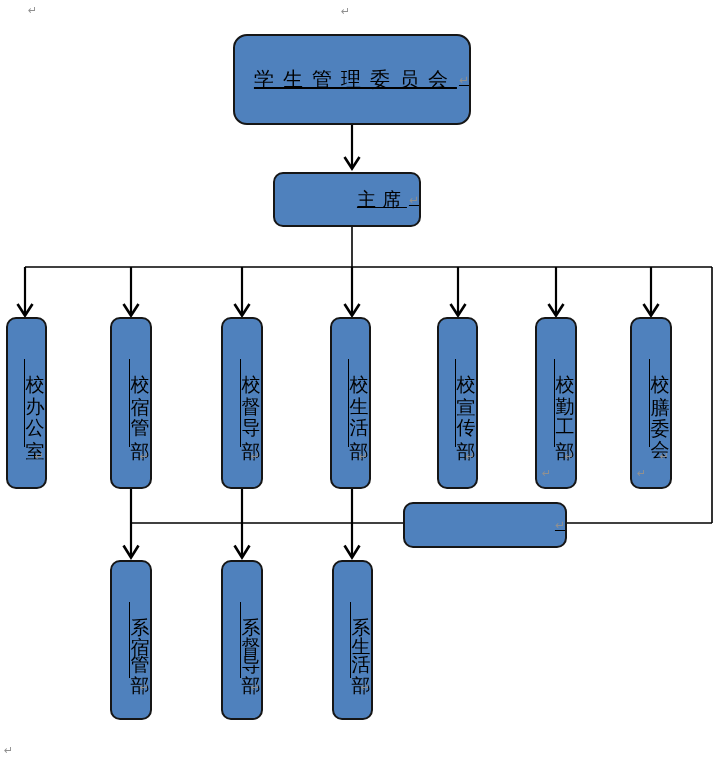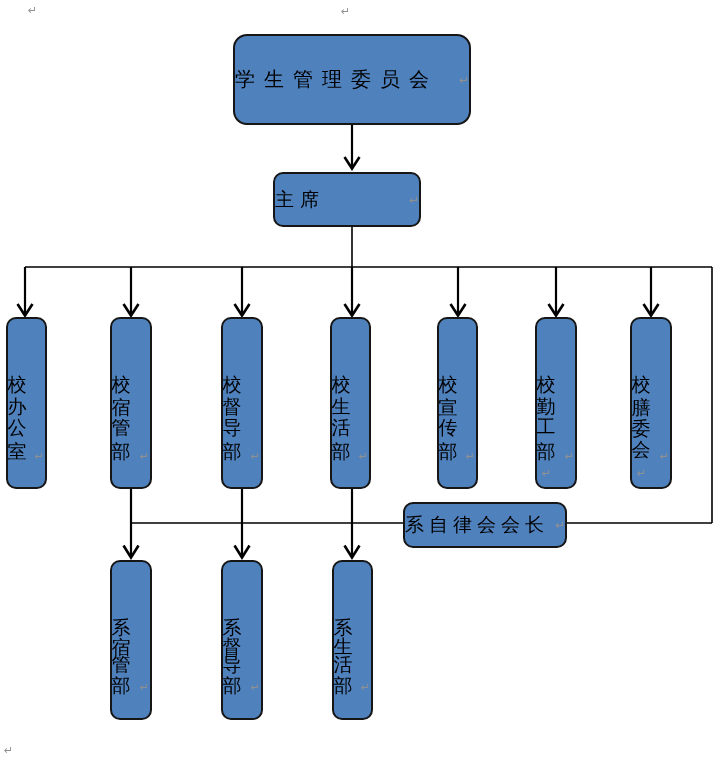--- a/index.html
+++ b/index.html
@@ -20,22 +20,23 @@
   }
   #wires{position:absolute;left:0;top:0;z-index:1;}
   .ln{stroke:var(--line);stroke-width:1.6;fill:none;}
   .sh{stroke:var(--line);stroke-width:2.2;fill:none;}
   .ah{stroke:var(--line);stroke-width:2.6;fill:none;stroke-linejoin:miter;}
   .node{
     position:absolute;z-index:2;
     background:var(--fill);
     border:2px solid var(--border);
     box-sizing:border-box;
-    display:flex;align-items:center;justify-content:space-between;
+    display:flex;align-items:center;justify-content:flex-end;
     color:#000;
+    text-decoration:underline;
   }
   #committee{left:233px;top:34px;width:238px;height:91px;border-radius:14px;font-size:20px;letter-spacing:9px;}
   #chairman{left:273px;top:172px;width:148px;height:55px;border-radius:10px;font-size:19px;letter-spacing:6px;}
   #council{left:403px;top:502px;width:164px;height:46px;border-radius:10px;font-size:19px;letter-spacing:5px;}
   .dept{top:317px;width:42px;height:172px;border-radius:10px;}
   #d1{left:6px;width:41px;}
   #d2{left:110px;}
   #d3{left:221px;}
   #d4{left:330px;width:41px;}
   #d5{left:437px;width:41px;}
@@ -146,21 +147,20 @@
     <span class="pmark vp1">↵</span>
     <span class="pmark vp2">↵</span>
   </div>
   <div class="node dept" id="d7">
     <span class="vlabel">校膳委会</span>
     <span class="pmark vp1">↵</span>
     <span class="pmark vp2">↵</span>
   </div>
 
   <div class="node" id="council">
-    <span>系自律会会长</span>
       <span class="pmark pinline">↵</span>
   </div>
 
   <div class="node sub" id="s1">
     <span class="vlabel">系宿管部</span>
     <span class="pmark vp1">↵</span>
   </div>
   <div class="node sub" id="s2">
     <span class="vlabel">系督导部</span>
     <span class="pmark vp1">↵</span>

